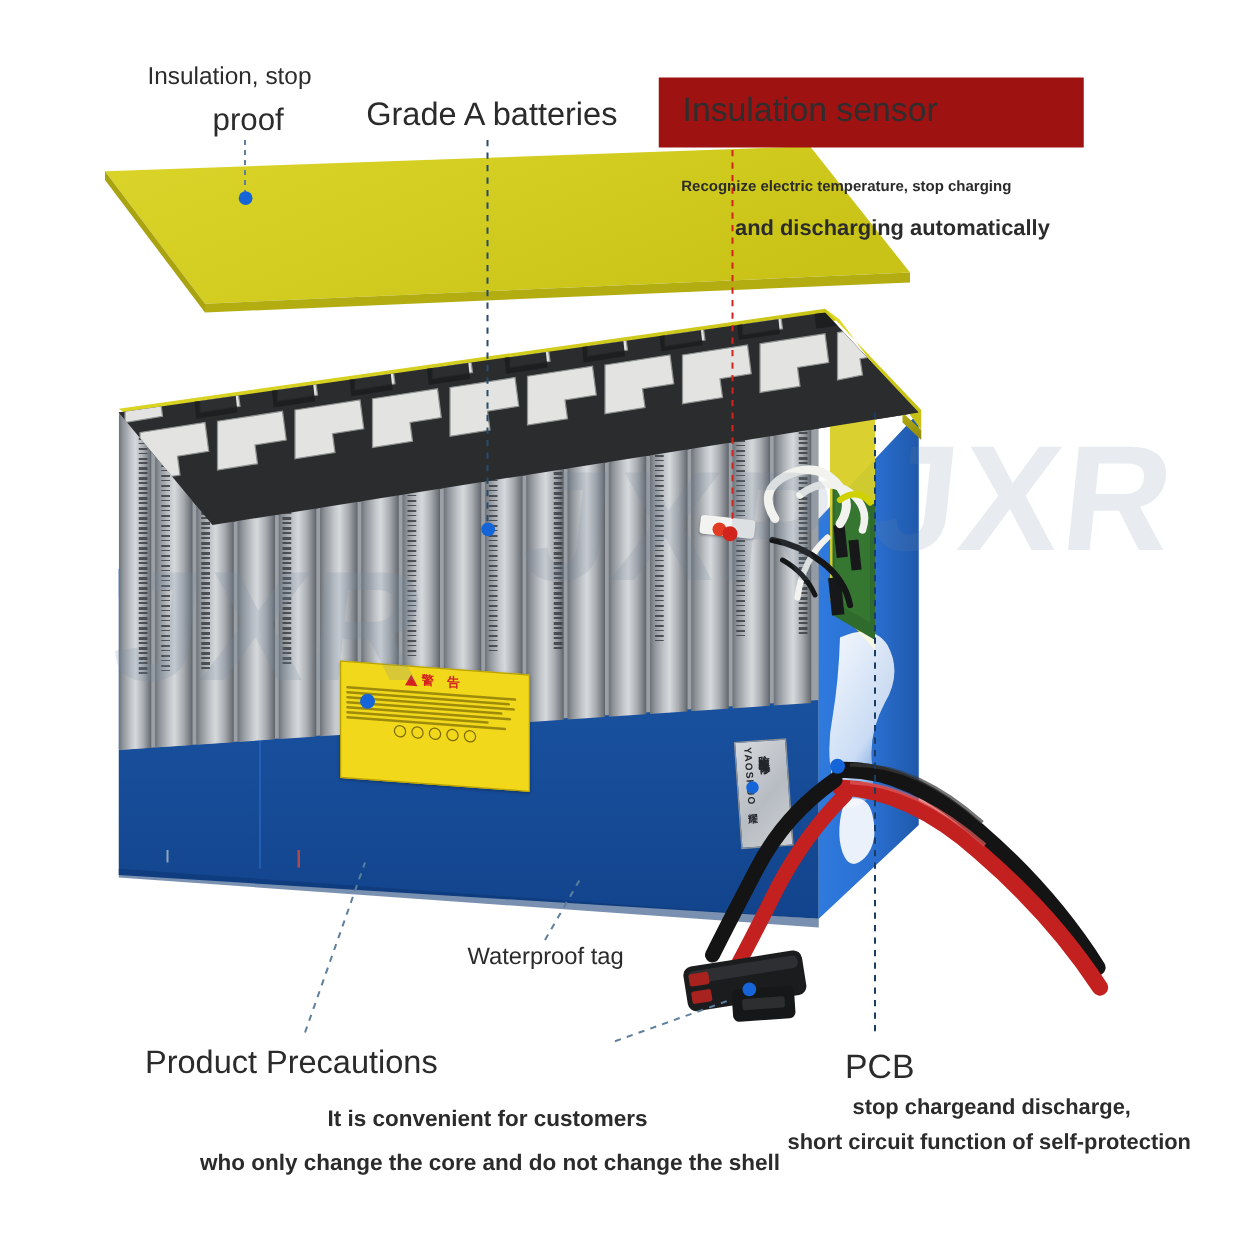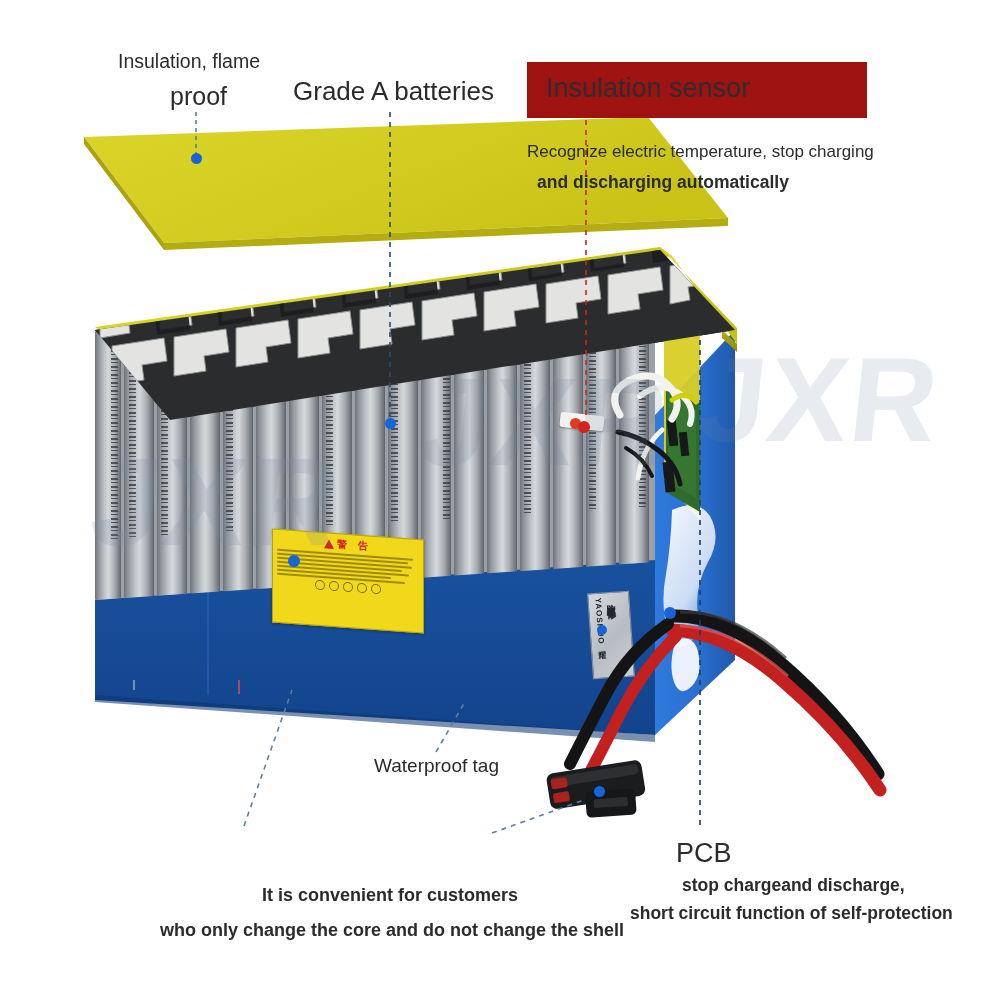--- a/index.html
+++ b/index.html
@@ -32,22 +32,22 @@
   .lbl{position:absolute;white-space:nowrap;z-index:60;}
   .t-insul1{left:118px;top:50px;font-size:19.5px;}
   .t-insul2{left:170px;top:82px;font-size:25px;}
   .t-gradeA{left:293px;top:76px;font-size:26px;}
 
   .tempbox{
     position:absolute;left:527px;top:62px;width:340px;height:56px;
     background:#9e1212;z-index:55;
   }
   .t-temp{left:546px;top:73px;font-size:27px;color:#2e2e2e;z-index:61;}
-  .t-tdesc1{left:527px;top:142px;font-size:17px;font-weight:400;}
-  .t-tdesc2{left:537px;top:172px;font-size:17.5px;font-weight:600;}
+  .t-tdesc1{left:545px;top:142px;font-size:12px;font-weight:700;}
+  .t-tdesc2{left:588px;top:172px;font-size:17.5px;font-weight:600;}
 
   .t-waterproof{left:374px;top:755px;font-size:19px;}
   .t-precaution{left:116px;top:834px;font-size:26px;}
   .t-interface{left:390px;top:838px;font-size:26px;}
   .t-pcb{left:676px;top:838px;font-size:27px;}
   .t-pcbd1{left:682px;top:875px;font-size:17.5px;font-weight:600;}
   .t-pcbd2{left:630px;top:903px;font-size:17.5px;font-weight:600;}
   .t-conv1{left:262px;top:885px;font-size:18px;font-weight:600;}
   .t-conv2{left:160px;top:920px;font-size:18px;font-weight:600;}
 
@@ -407,31 +407,32 @@
   <div class="dot" style="left:191px;top:153px;width:11px;height:11px;"></div>
   <div class="dot" style="left:385px;top:418px;width:11px;height:11px;"></div>
   <div class="dot dot-red" style="left:578px;top:421px;width:12px;height:12px;"></div>
   <div class="dot" style="left:664px;top:607px;width:12px;height:12px;"></div>
   <div class="dot" style="left:597px;top:625px;width:10px;height:10px;"></div>
   <div class="dot" style="left:288px;top:555px;width:12px;height:12px;"></div>
   <div class="dot" style="left:594px;top:786px;width:11px;height:11px;"></div>
 
   <div class="tempbox"></div>
 
-  <div class="lbl t-insul1">Insulation, flame</div>
+  <div class="lbl t-insul1">Insulation, stop</div>
   <div class="lbl t-insul2">proof</div>
 
   <div class="lbl t-gradeA">Grade A batteries</div>
 
   <div class="lbl t-temp">Insulation sensor</div>
   <div class="lbl t-tdesc1">Recognize electric temperature, stop charging</div>
   <div class="lbl t-tdesc2">and discharging automatically</div>
 
   <div class="lbl t-waterproof">Waterproof tag</div>
 
+  <div class="lbl t-precaution">Product Precautions</div>
   <div class="lbl t-conv1">It is convenient for customers</div>
   <div class="lbl t-conv2">who only change the core and do not change the shell</div>
 
 
   <div class="lbl t-pcb">PCB</div>
   <div class="lbl t-pcbd1">stop chargeand discharge,</div>
   <div class="lbl t-pcbd2">short circuit function of self-protection</div>
 
 </div>
 

